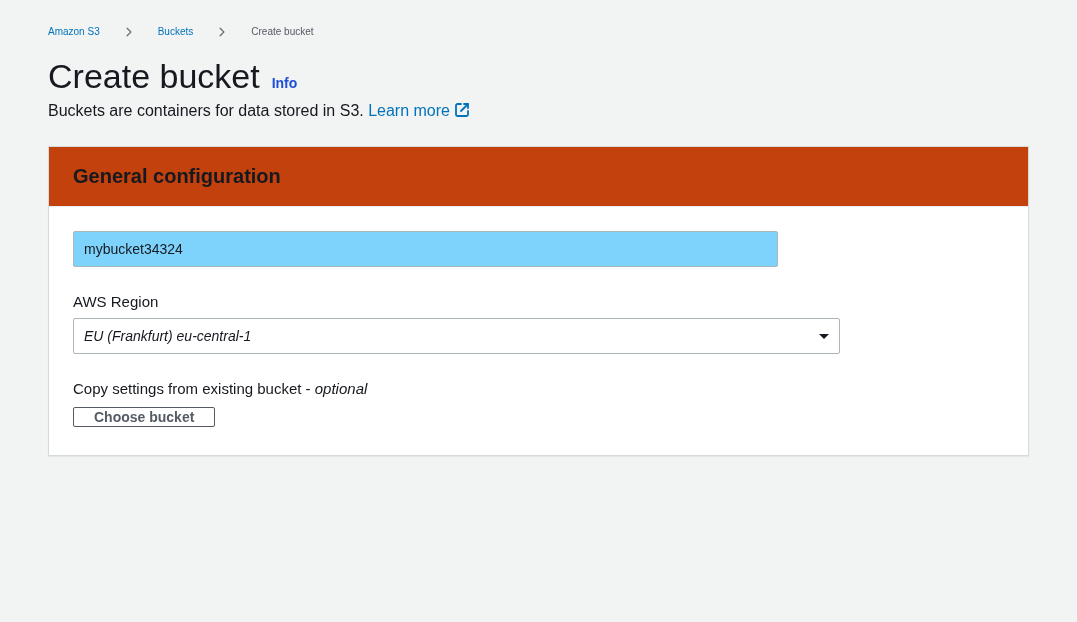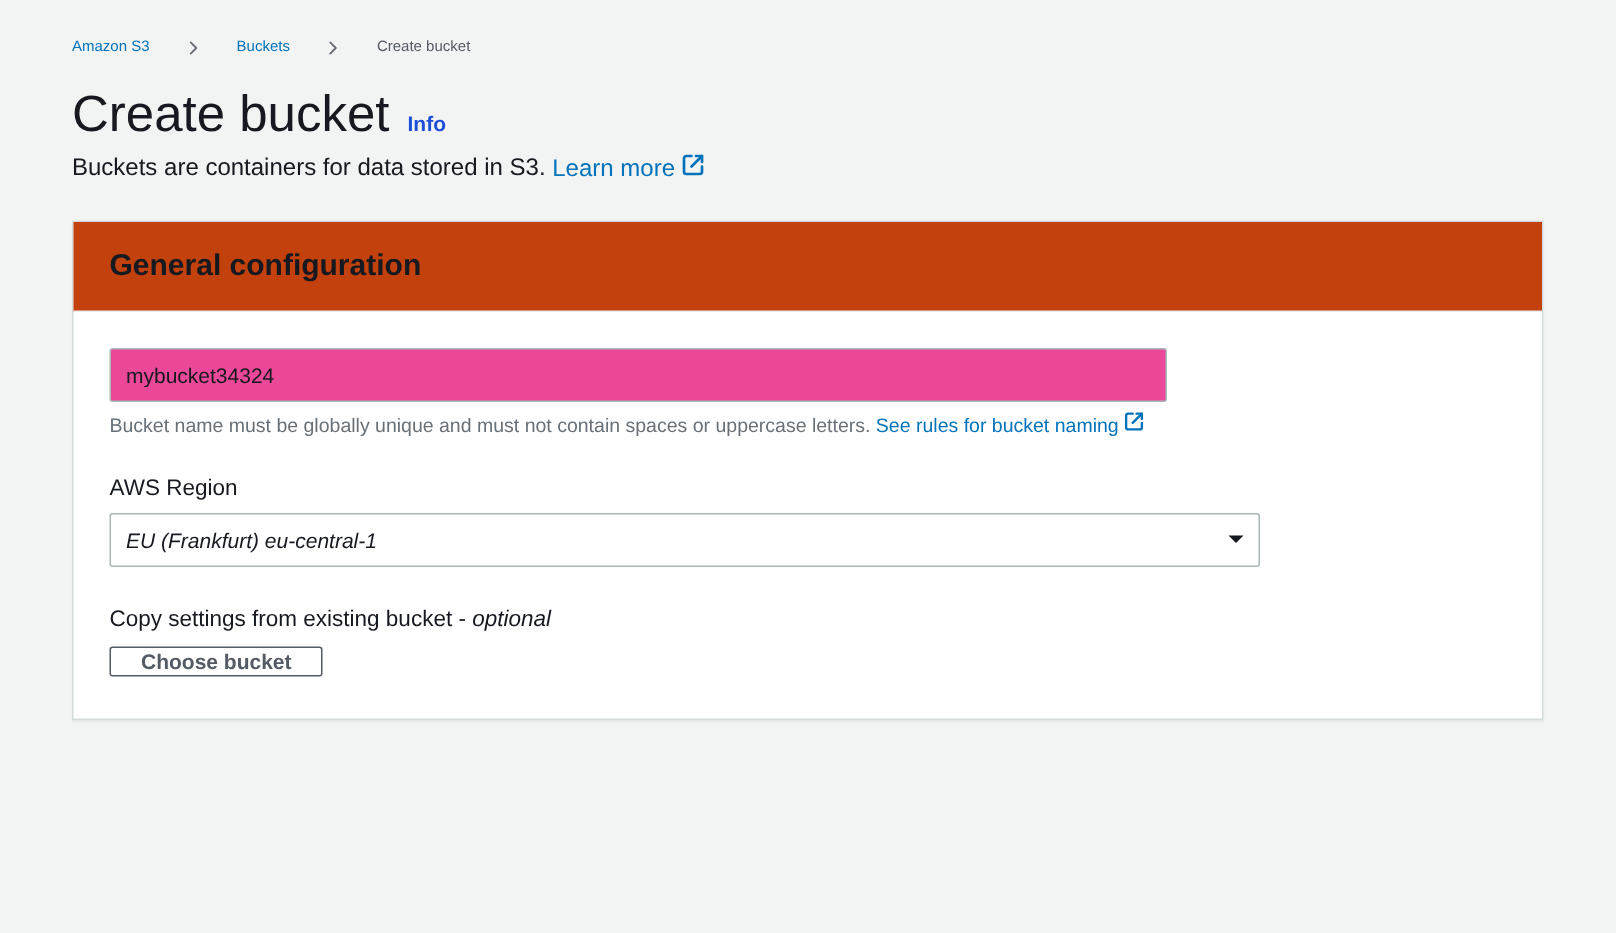--- a/index.html
+++ b/index.html
@@ -69,21 +69,21 @@
     font-size: 13px; color: #687078; margin-top: 6px; line-height: 1.4;
   }
   .text-input {
     width: 705px;
     height: 36px;
     border: 1px solid #aab7b8;
     border-radius: 2px;
     padding: 6px 10px;
     font-size: 14px;
     color: #16191f;
-    background: #ec4899;
+    background: #7dd3fc;
     outline: none;
   }
   .hint {
     font-size: 13px; color: #687078; margin-top: 6px;
   }
   .hint a { color: #0073bb; text-decoration: none; cursor:pointer; }
   .select-wrap {
     position: relative;
     width: 767px;
     font-style: italic;
@@ -154,27 +154,20 @@
   </div>
 
   <div class="panel">
     <div class="panel-header">
       <h2>General configuration</h2>
     </div>
     <div class="panel-body">
 
       <div class="field">
         <input class="text-input" type="text" value="mybucket34324" style="">
-        <div class="hint">
-          <span>Bucket name must be globally unique and must not contain spaces or uppercase letters. </span><a><span>See rules for bucket naming</span> <span><svg width="14" height="14" viewBox="0 0 16 16">
-                  <path d="M7 2H3.5C2.67 2 2 2.67 2 3.5v9C2 13.33 2.67 14 3.5 14h9c.83 0 1.5-.67 1.5-1.5V9" stroke="#0073bb" stroke-width="1.8" fill="none" stroke-linecap="round"></path>
-                  <path d="M10 2h4v4" stroke="#0073bb" stroke-width="1.8" fill="none" stroke-linecap="round" stroke-linejoin="round"></path>
-                  <path d="M14 2L7 9" stroke="#0073bb" stroke-width="1.8" fill="none" stroke-linecap="round"></path>
-                </svg></span></a>
-        </div>
       </div>
 
       <div class="field">
         <div class="field-label">AWS Region</div>
         <div class="select-wrap">
           <div class="select-display">EU (Frankfurt) eu-central-1</div>
           <span class="caret">
             <svg width="12" height="8" viewBox="0 0 12 8">
                 <path d="M1 1l5 5 5-5" fill="#16191f"></path>
               </svg>

